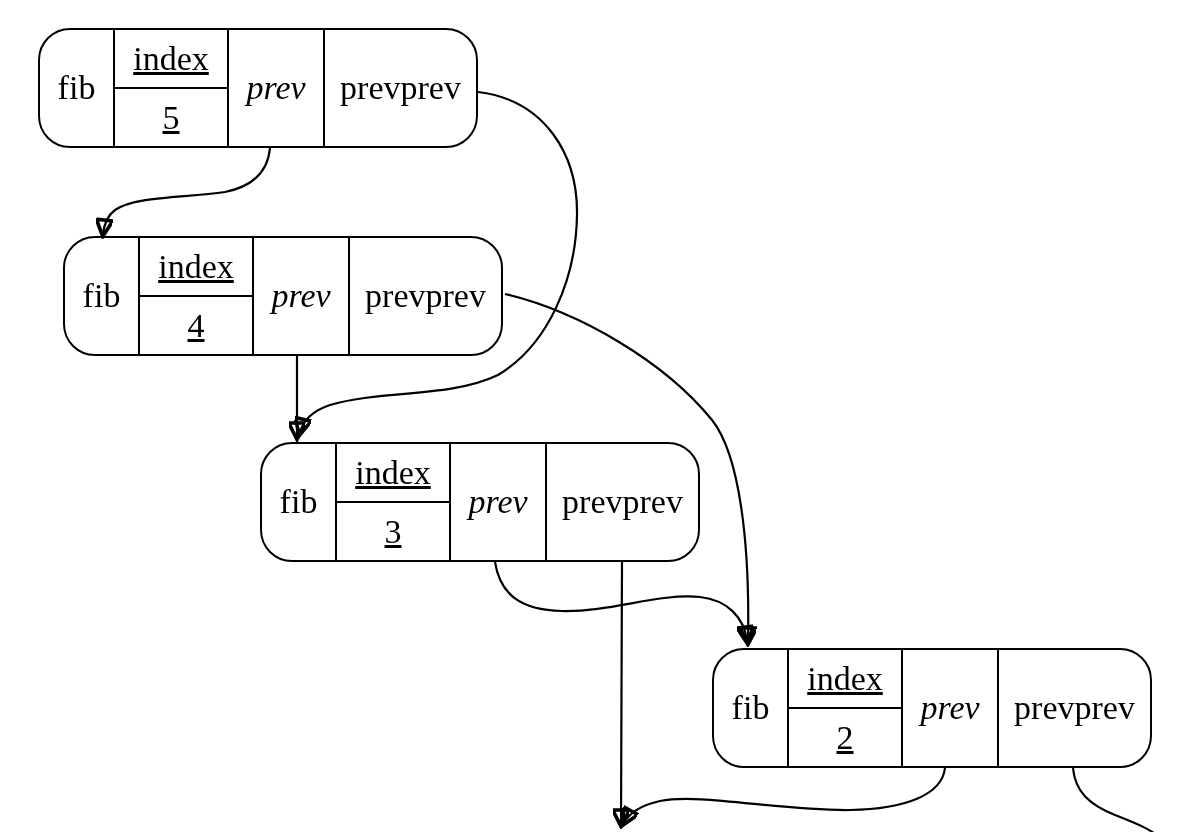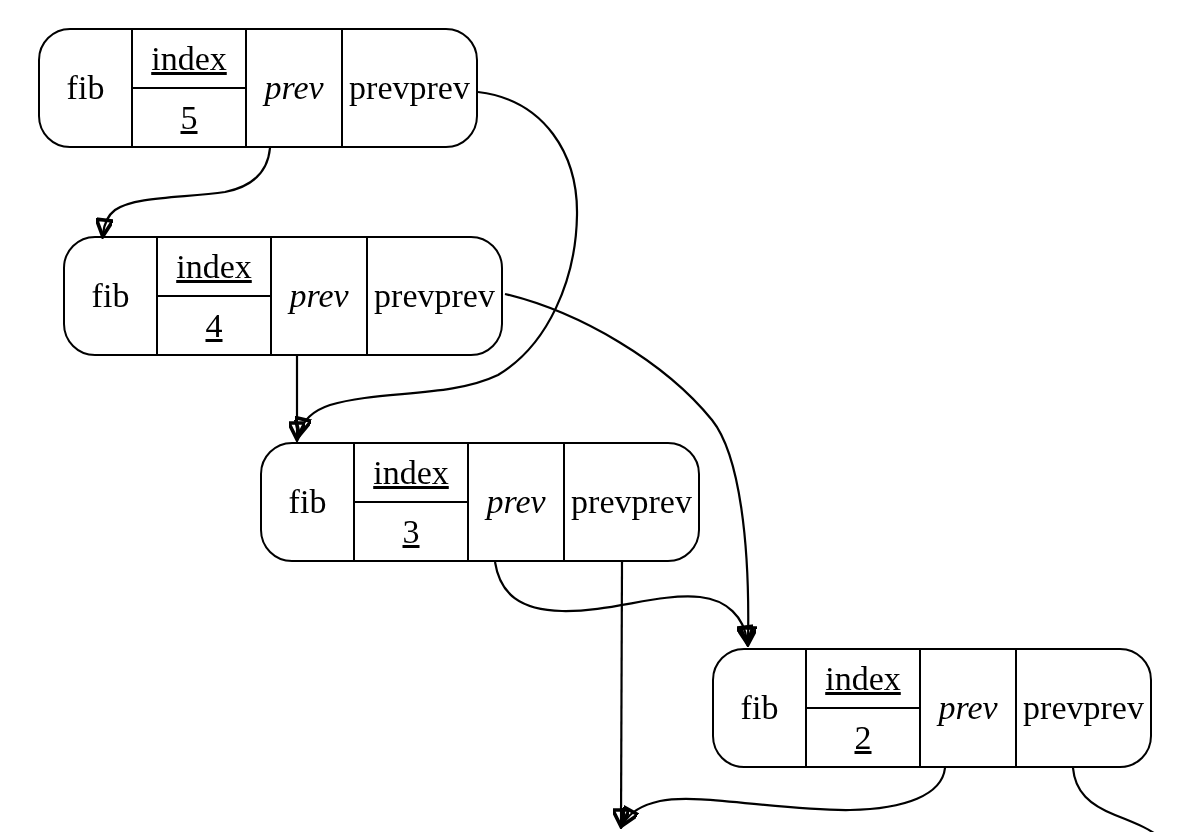--- a/index.html
+++ b/index.html
@@ -28,21 +28,21 @@
     z-index: 1;
     font-size: 34px;
     line-height: 1;
   }
   .cell {
     display: flex;
     align-items: center;
     justify-content: center;
     box-sizing: border-box;
   }
-  .cell-fib { width: 91px; }
+  .cell-fib { width: 73px; }
   .cell-index {
     width: 112px;
     border-left: 2.2px solid #000000;
     border-right: 2.2px solid #000000;
     display: flex;
     flex-direction: column;
     text-decoration: underline;
   }
   .index-half {
     flex: 1;

